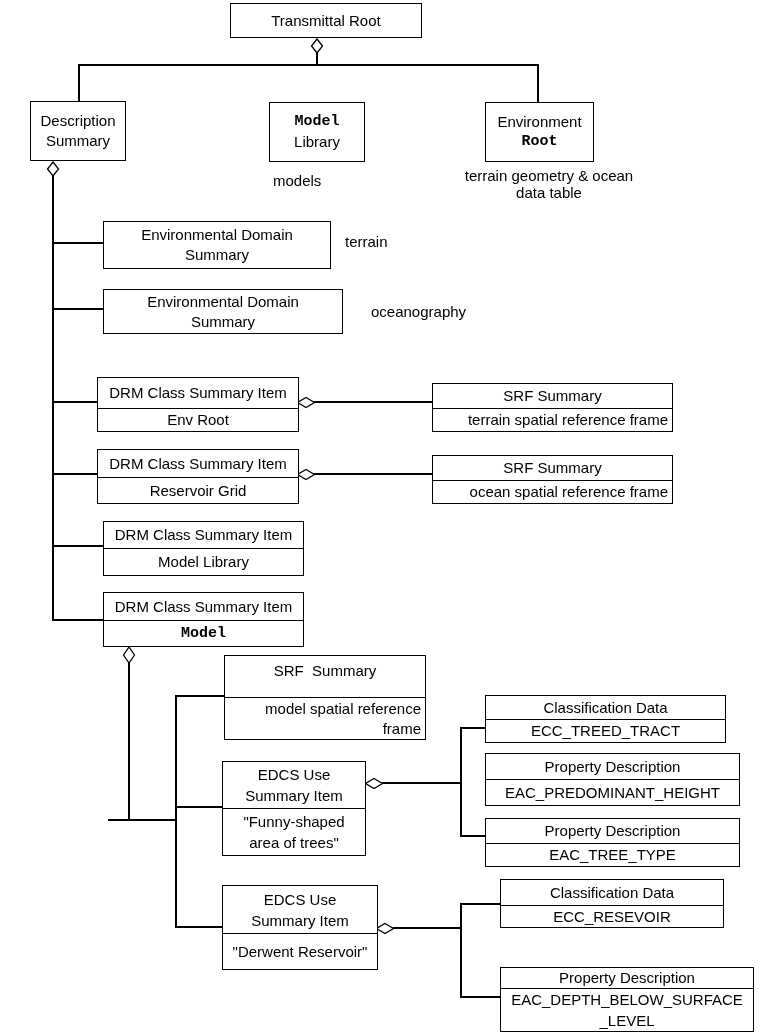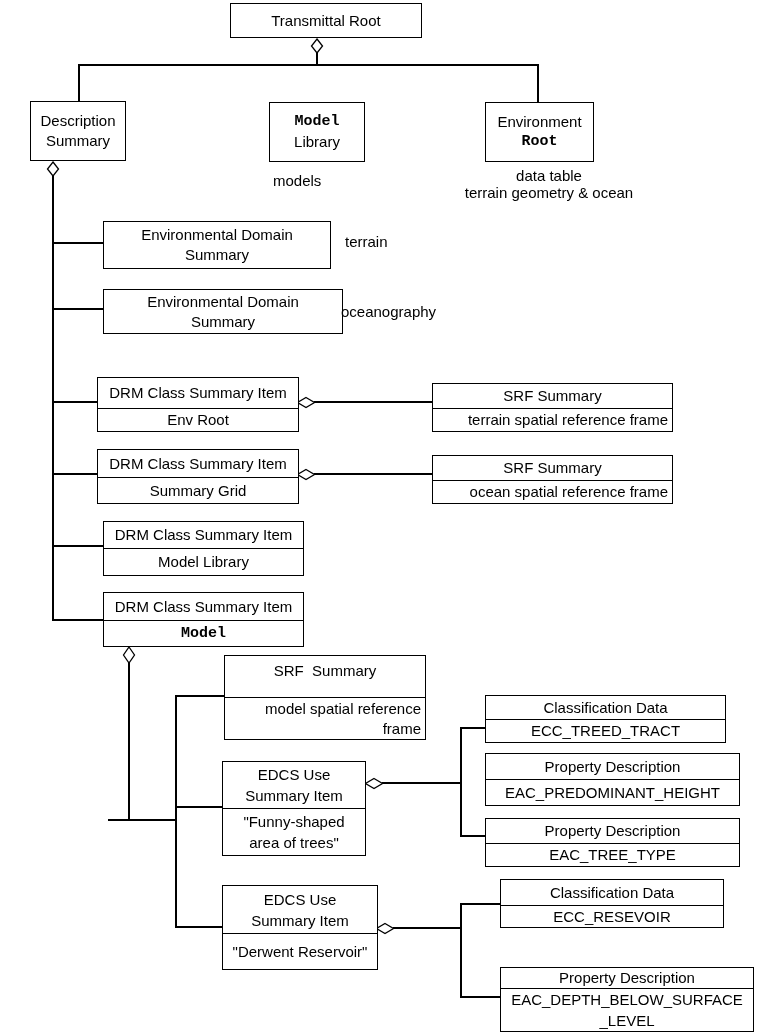--- a/index.html
+++ b/index.html
@@ -114,21 +114,21 @@
     <div class="cmp" style="height:22px">Env Root</div>
   </div>
 
   <div class="box" style="left:432px;top:383px;width:241px;height:49px">
     <div class="cmp hd" style="height:25px">SRF Summary</div>
     <div class="cmp leftal" style="height:22px">terrain spatial reference frame</div>
   </div>
 
   <div class="box" style="left:97px;top:449px;width:202px;height:55px">
     <div class="cmp hd" style="height:28px">DRM Class Summary Item</div>
-    <div class="cmp" style="height:25px">Summary Grid</div>
+    <div class="cmp" style="height:25px">Reservoir Grid</div>
   </div>
 
   <div class="box" style="left:432px;top:455px;width:241px;height:49px">
     <div class="cmp hd" style="height:25px">SRF Summary</div>
     <div class="cmp leftal" style="height:22px">ocean spatial reference frame</div>
   </div>
 
   <div class="box" style="left:103px;top:521px;width:201px;height:55px">
     <div class="cmp hd" style="height:27px">DRM Class Summary Item</div>
     <div class="cmp" style="height:26px">Model Library</div>
@@ -186,19 +186,19 @@
   <div class="box" style="left:500px;top:967px;width:254px;height:65px">
     <div class="cmp hd" style="height:21px">Property Description</div>
     <div class="cmp two" style="height:42px">
       <span>EAC_DEPTH_BELOW_SURFACE</span>
       <span>_LEVEL</span>
     </div>
   </div>
 
   <div class="lbl" style="left:273px;top:172px">models</div>
   <div class="cap" style="left:449px;top:167px;width:200px">
+    <span style="display:block">terrain geometry &amp; ocean</span>
     <span style="display:block">data table</span>
-    <span style="display:block">terrain geometry &amp; ocean</span>
   </div>
   <div class="lbl" style="left:345px;top:233px">terrain</div>
-  <div class="lbl" style="left:341px;top:303px">oceanography</div>
+  <div class="lbl" style="left:371px;top:303px">oceanography</div>
 
 </div>
 
 </body></html>

